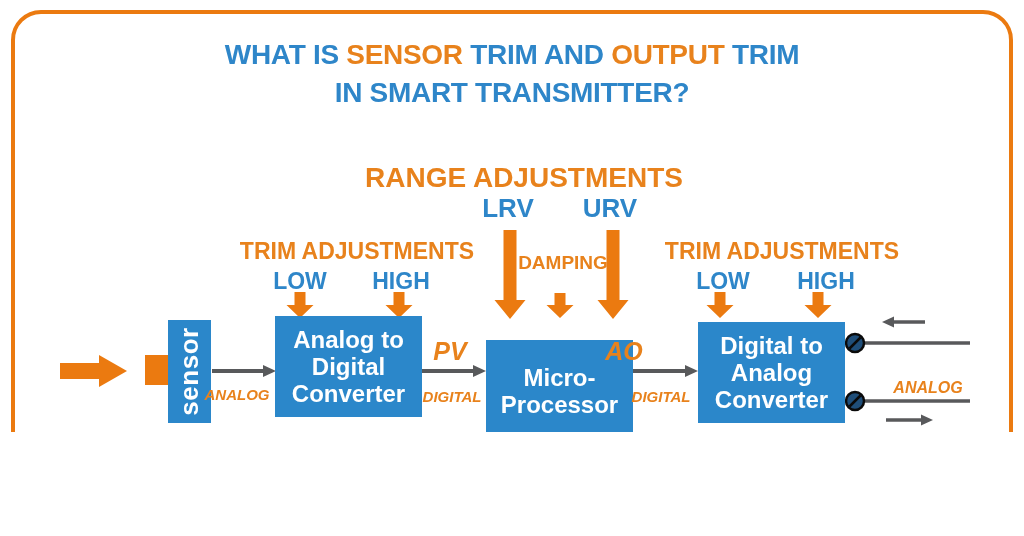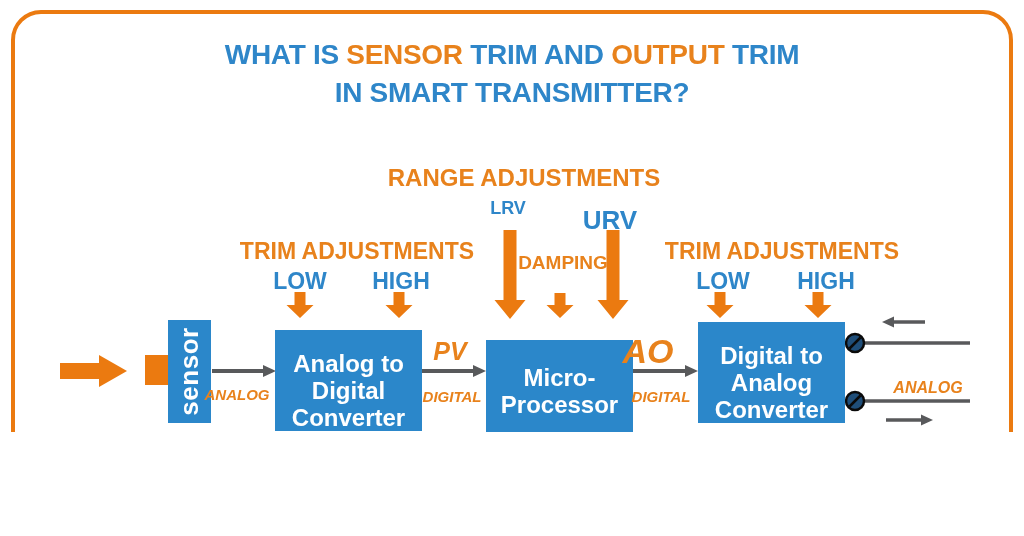--- a/index.html
+++ b/index.html
@@ -15,23 +15,23 @@
   .lbl{position:absolute;transform:translate(-50%,-50%);white-space:nowrap;
        font-weight:bold;line-height:1;}
   .o{color:#E8821C;} .b{color:#2E86C9;} .i{font-style:italic;}
   .block{position:absolute;background:#2B87CA;color:#ffffff;font-weight:bold;
          display:flex;align-items:center;justify-content:center;text-align:center;
          box-sizing:border-box;}
   .block-lg{width:147px;font-size:24px;line-height:27px;padding:0 4px;}
   .sensor-block{left:168px;top:320px;width:43px;height:103px;}
   .sensor-block span{transform:rotate(-90deg);font-size:26px;letter-spacing:0.5px;
          white-space:nowrap;}
-  .adc{left:275px;top:330px;height:101px;align-items:flex-end;}
+  .adc{left:275px;top:316px;height:101px;}
   .micro{left:486px;top:340px;height:101px;}
-  .dac{left:698px;top:322px;height:101px;align-items:flex-end;}
+  .dac{left:698px;top:322px;height:101px;}
 </style>
 </head>
 <body>
 
 <div class="canvas">
 
   <div class="frame"></div>
 
   <div class="title">
     <div><span>WHAT IS </span><span class="t-o">SENSOR</span><span> TRIM AND </span><span class="t-o">OUTPUT</span><span> TRIM</span></div>
@@ -95,28 +95,28 @@
     <span>Digital to Analog Converter</span>
   </div>
 
   <div class="lbl o i" style="left:237px;top:394px;font-size:15px;">ANALOG</div>
   <div class="lbl o" style="left:348px;top:446px;font-size:23px;">(ADC)</div>
 
   <div class="lbl o" style="left:357px;top:251px;font-size:23px;">TRIM ADJUSTMENTS</div>
   <div class="lbl b" style="left:300px;top:281px;font-size:23px;">LOW</div>
   <div class="lbl b" style="left:401px;top:281px;font-size:23px;">HIGH</div>
 
-  <div class="lbl o" style="left:524px;top:178px;font-size:24px;">RANGE ADJUSTMENTS</div>
-  <div class="lbl b" style="left:508px;top:208px;font-size:18px;">LRV</div>
-  <div class="lbl b" style="left:610px;top:220px;font-size:26px;">URV</div>
+  <div class="lbl o" style="left:524px;top:178px;font-size:28px;">RANGE ADJUSTMENTS</div>
+  <div class="lbl b" style="left:508px;top:208px;font-size:26px;">LRV</div>
+  <div class="lbl b" style="left:610px;top:208px;font-size:26px;">URV</div>
   <div class="lbl o" style="left:563px;top:262px;font-size:19px;">DAMPING</div>
 
   <div class="lbl o i" style="left:450px;top:351px;font-size:25px;">PV</div>
   <div class="lbl o i" style="left:452px;top:396px;font-size:15px;">DIGITAL</div>
-  <div class="lbl o i" style="left:648px;top:351px;font-size:34px;">AO</div>
+  <div class="lbl o i" style="left:624px;top:351px;font-size:25px;">AO</div>
   <div class="lbl o i" style="left:661px;top:396px;font-size:15px;">DIGITAL</div>
 
   <div class="lbl o" style="left:782px;top:251px;font-size:23px;">TRIM ADJUSTMENTS</div>
   <div class="lbl b" style="left:723px;top:281px;font-size:23px;">LOW</div>
   <div class="lbl b" style="left:826px;top:281px;font-size:23px;">HIGH</div>
 
   <div class="lbl o i" style="left:928px;top:388px;font-size:16px;">ANALOG</div>
 
 </div>
 

